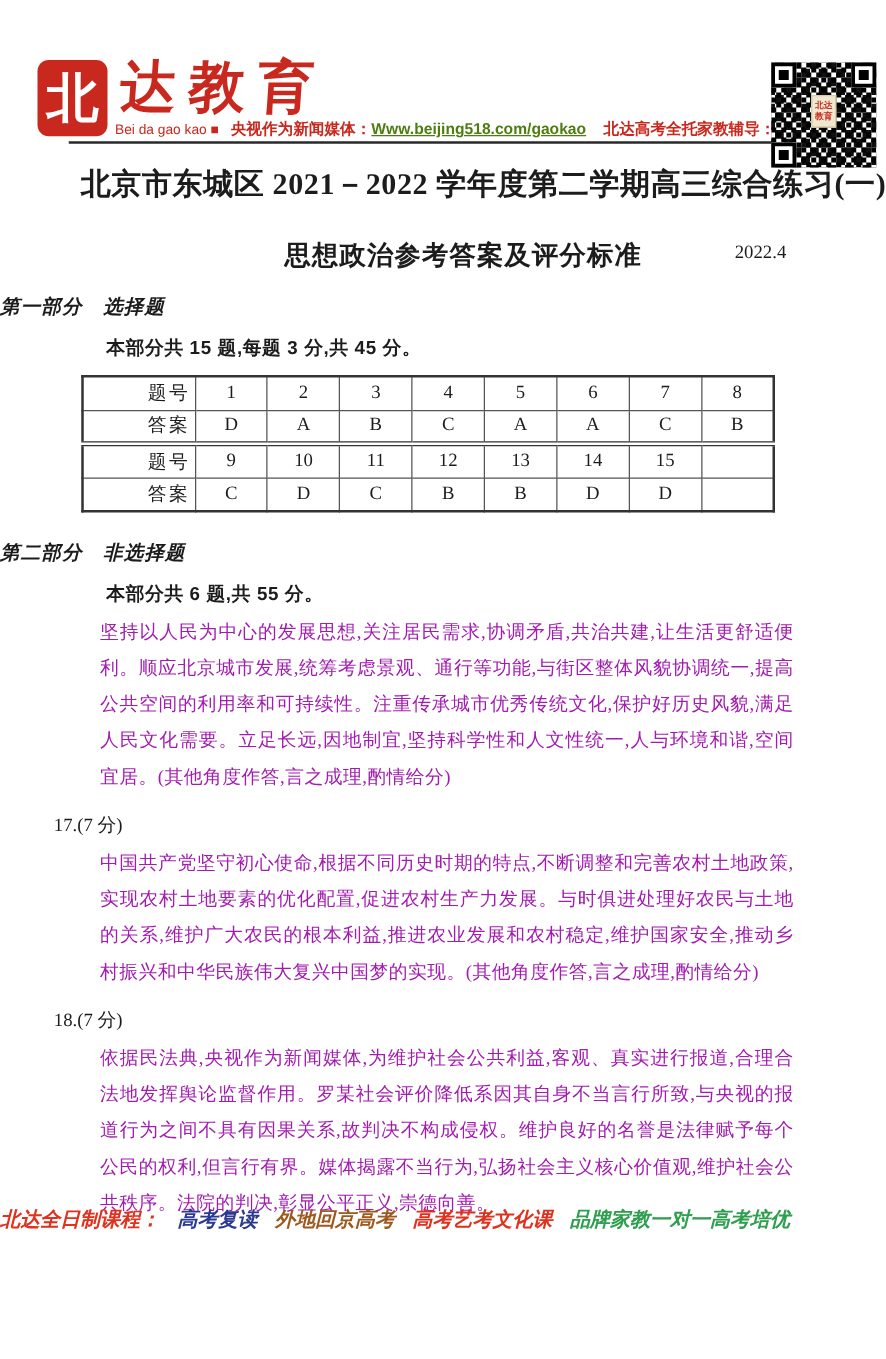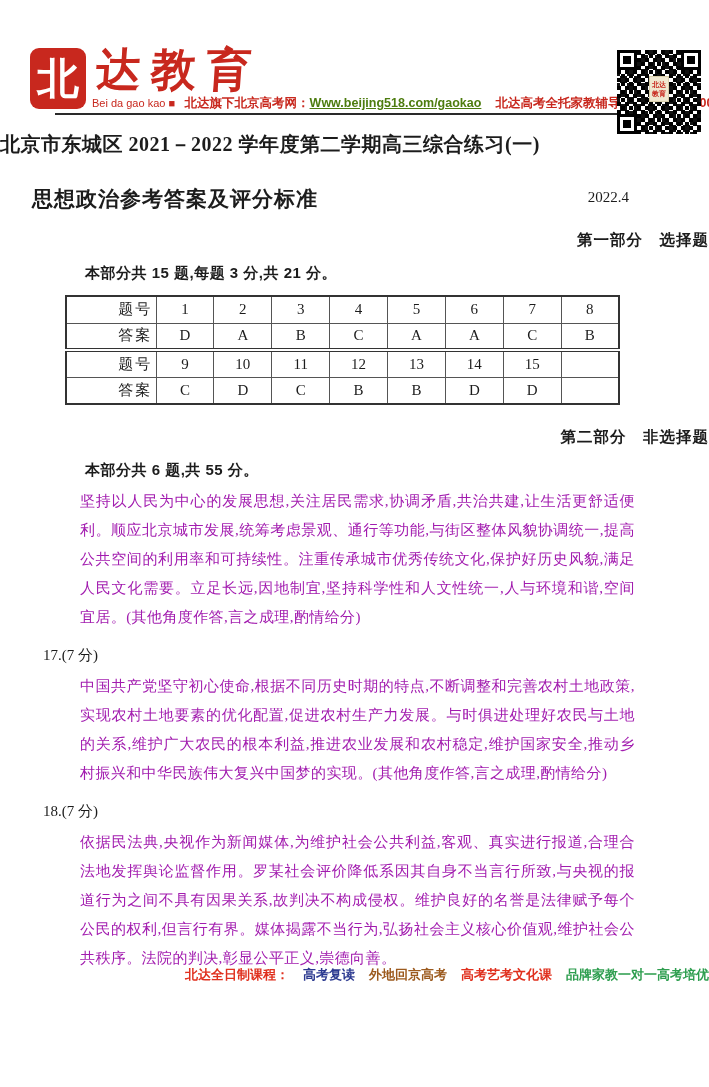--- a/index.html
+++ b/index.html
@@ -64,34 +64,34 @@
   .qr-label {
     position:absolute; left:32px; top:26px; width:20px; height:26px;
     background:#efe7cf; border:1px solid #d8cda8;
     color:#c8281e; font-size:7px; line-height:9px; font-weight:bold;
     text-align:center; padding-top:3px;
     font-family:"Liberation Sans","DejaVu Sans",sans-serif;
   }
   
   .doc { position:absolute; top:131px; left:0; right:0; }
   .title {
-    text-align:left; font-size:20px; font-weight:bold;
+    text-align:right; font-size:24px; font-weight:bold;
     letter-spacing:0.5px;
   }
-  .subject-row { position:relative; margin-top:27px; text-align:left; height:26px;margin-left:32px; }
+  .subject-row { position:relative; margin-top:27px; text-align:center; height:26px;margin-left:32px; }
   .subject {
     display:inline-block; font-size:21px; font-weight:bold;
     font-family:"Liberation Sans","DejaVu Sans",sans-serif;
     letter-spacing:1px;
   }
   .date { position:absolute; right:80px; bottom:5px; font-size:15px; }
   .part-heading {
-    text-align:right; font-size:15.5px; font-weight:bold;
-    font-family:"Liberation Sans","DejaVu Sans",sans-serif;
-    margin-top:19px; letter-spacing:1px;
+    text-align:left; font-size:15.5px; font-weight:bold;
+    font-family:"Liberation Sans","DejaVu Sans",sans-serif;
+    margin-top:19px; letter-spacing:1px;font-style:italic;
   }
   .intro {
     margin:13px 0 0 85px; font-size:15px; font-weight:bold;
     font-family:"Liberation Sans","DejaVu Sans",sans-serif;
     letter-spacing:0.5px;
   }
   table.answers {
     margin:12px 0 0 65px; width:555px;
     border-collapse:collapse; border:2px solid #333;
     table-layout:fixed;
@@ -104,38 +104,39 @@
   table.answers td.lbl { width:90px; letter-spacing:2px;padding-left:48px; }
   tr.thick td { border-top:4px double #333; }
   .qnum { margin:14px 0 0 43px; font-size:15px; }
   .qtext {
     margin:7px 74px 0 80px; font-size:15px; line-height:29px;
     text-align:justify; text-justify:inter-character;
     letter-spacing:0.4px; color:#a21caf;
   }
   .footer {
     position:absolute; left:0; right:0; top:966px;
-    text-align:right; font-size:13px; font-weight:bold;
+    text-align:left; font-size:16px; font-weight:bold;
     font-family:"Liberation Sans","DejaVu Sans",sans-serif;
     white-space:nowrap;
+    font-style:italic;
   }
   .footer .item { margin-left:14px; }
 </style>
 </head>
 <body>
 
 <div class="page">
 
   <div class="seal">
     <span>北</span>
   </div>
   <div class="logo-script">达教育</div>
   <div class="tagline">
     <span class="en">Bei da gao kao ■</span>
-    <span class="red">北达旗下北京高考网：</span><span class="link">Www.beijing518.com/gaokao</span><span class="gap"></span><span class="red">北达高考全托家教辅导：010-62526900</span>
+    <span class="red">央视作为新闻媒体：</span><span class="link">Www.beijing518.com/gaokao</span><span class="gap"></span><span class="red">北达高考全托家教辅导：010-62526900</span>
   </div>
   <div class="rule"></div>
 
   <div class="qr">
     <div class="finder tl"></div>
     <div class="finder tr"></div>
     <div class="finder bl"></div>
     <div class="qr-label">
       <div>北达</div>
       <div>教育</div>
@@ -145,21 +146,21 @@
   <div class="doc">
 
     <div class="title">北京市东城区 2021－2022 学年度第二学期高三综合练习(一)</div>
 
     <div class="subject-row">
       <span class="subject">思想政治参考答案及评分标准</span>
       <span class="date">2022.4</span>
     </div>
 
     <div class="part-heading">第一部分　选择题</div>
-    <p class="intro">本部分共 15 题,每题 3 分,共 21 分。</p>
+    <p class="intro">本部分共 15 题,每题 3 分,共 45 分。</p>
 
     <table class="answers">
       <tbody>
         <tr>
           <td class="lbl">题号</td>
           <td>1</td>
           <td>2</td>
           <td>3</td>
           <td>4</td>
           <td>5</td>

